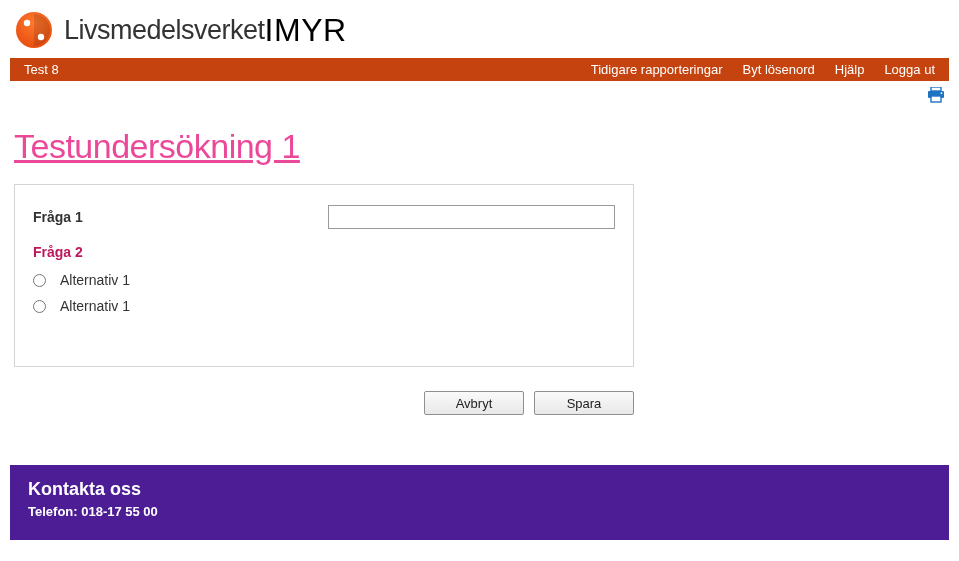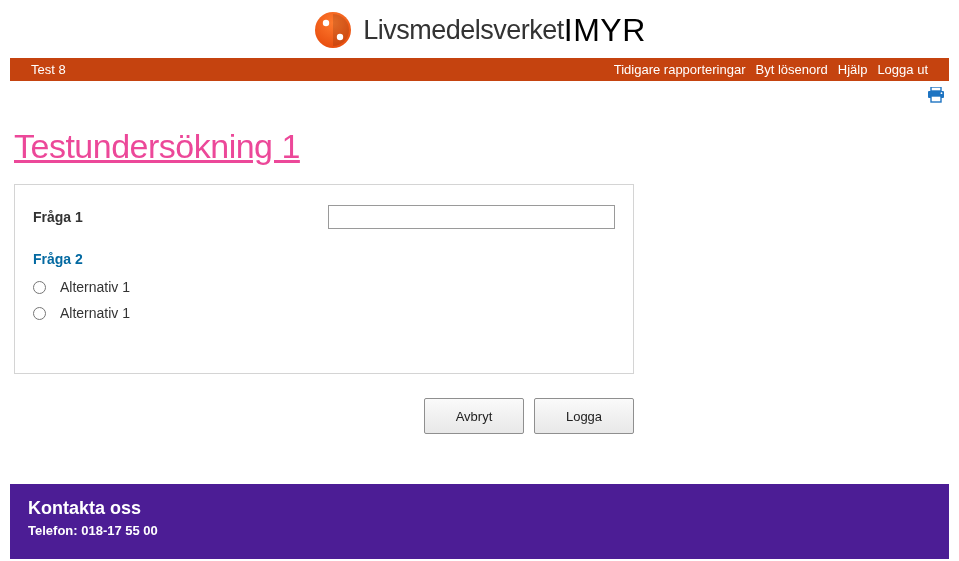--- a/index.html
+++ b/index.html
@@ -5,21 +5,21 @@
   * { box-sizing: border-box; margin: 0; padding: 0; }
   body {
     font-family: "Segoe UI", Arial, sans-serif;
     background: #fff;
     color: #222;
     width: 959px;
   }
   .header {
     display: flex;
     align-items: center;
-    justify-content: center;
+    justify-content: flex-start;
     padding: 10px 14px 8px 14px;
   }
   .brand { display: flex; align-items: center; gap: 10px; }
   .brand-logo {
     width: 40px; height: 40px;
   }
   .brand-name {
     font-size: 27px;
     font-weight: 500;
     color: #333;
@@ -30,26 +30,26 @@
     font-weight: 400;
     color: #000;
     letter-spacing: 0.5px;
   }
   .navbar {
     background: #c5430f;
     color: #fff;
     display: flex;
     justify-content: space-between;
     align-items: center;
-    padding: 4px 21px;
+    padding: 4px 14px;
     font-size: 13px;
     margin: 0 10px;
   }
   .navbar-left { font-weight: 400; }
-  .navbar-right { display: flex; gap: 10px; }
+  .navbar-right { display: flex; gap: 20px; }
   .navbar-right span { cursor: pointer; }
   .print-row {
     display: flex;
     justify-content: flex-end;
     padding: 6px 14px 2px 14px;
   }
   .print-icon { color: #1e74c2; cursor: pointer; }
   .content { padding: 0 14px 30px 14px; }
   h1.page-title {
     font-size: 34px;
@@ -60,61 +60,61 @@
     text-decoration: underline;
   }
   .form-panel {
     border: 1px solid #d4d4d4;
     width: 620px;
     padding: 20px 18px 42px 18px;
   }
   .form-row {
     display: flex;
     align-items: center;
-    margin-bottom: 22px;
+    margin-bottom: 15px;
     gap: 38px;
   }
   .form-label {
     width: 270px;
     font-size: 14px;
     font-weight: 600;
     color: #333;
   }
   .form-input {
     width: 300px;
     height: 24px;
     border: 1px solid #9a9a9a;
     padding: 2px 4px;
     font-size: 13px;
   }
   .form-group-label {
     font-size: 14px;
     font-weight: 600;
-    color: #0369a1;
+    color: #be185d;
     margin-bottom: 12px;
   }
   .radio-row {
     display: flex;
     align-items: center;
     gap: 14px;
     margin-bottom: 10px;
     font-size: 14px;
     color: #333;
   }
   .radio-row input[type=radio] { margin: 0; }
   .button-row {
     width: 620px;
     display: flex;
     justify-content: flex-end;
     gap: 10px;
     margin-top: 24px;
   }
   .btn {
     width: 100px;
-    height: 36px;
+    height: 24px;
     background: linear-gradient(#fafafa, #e8e8e8);
     border: 1px solid #8f8f8f;
     border-radius: 2px;
     font-size: 13px;
     color: #222;
     cursor: pointer;
   }
   .footer {
     background: #4c1d95;
     color: #fff;
@@ -183,21 +183,21 @@
       <span>Alternativ 1</span>
     </label>
     <label class="radio-row">
       <input type="radio" name="q2" style="">
       <span>Alternativ 1</span>
     </label>
   </div>
 
   <div class="button-row">
     <button class="btn">Avbryt</button>
-    <button class="btn">Logga</button>
+    <button class="btn">Spara</button>
   </div>
 </div>
 
 <div class="footer">
   <div class="footer-title">Kontakta oss</div>
   <div class="footer-line">
     <span>Telefon: </span><span>018-17 55 00</span>
   </div>
 </div>
 

